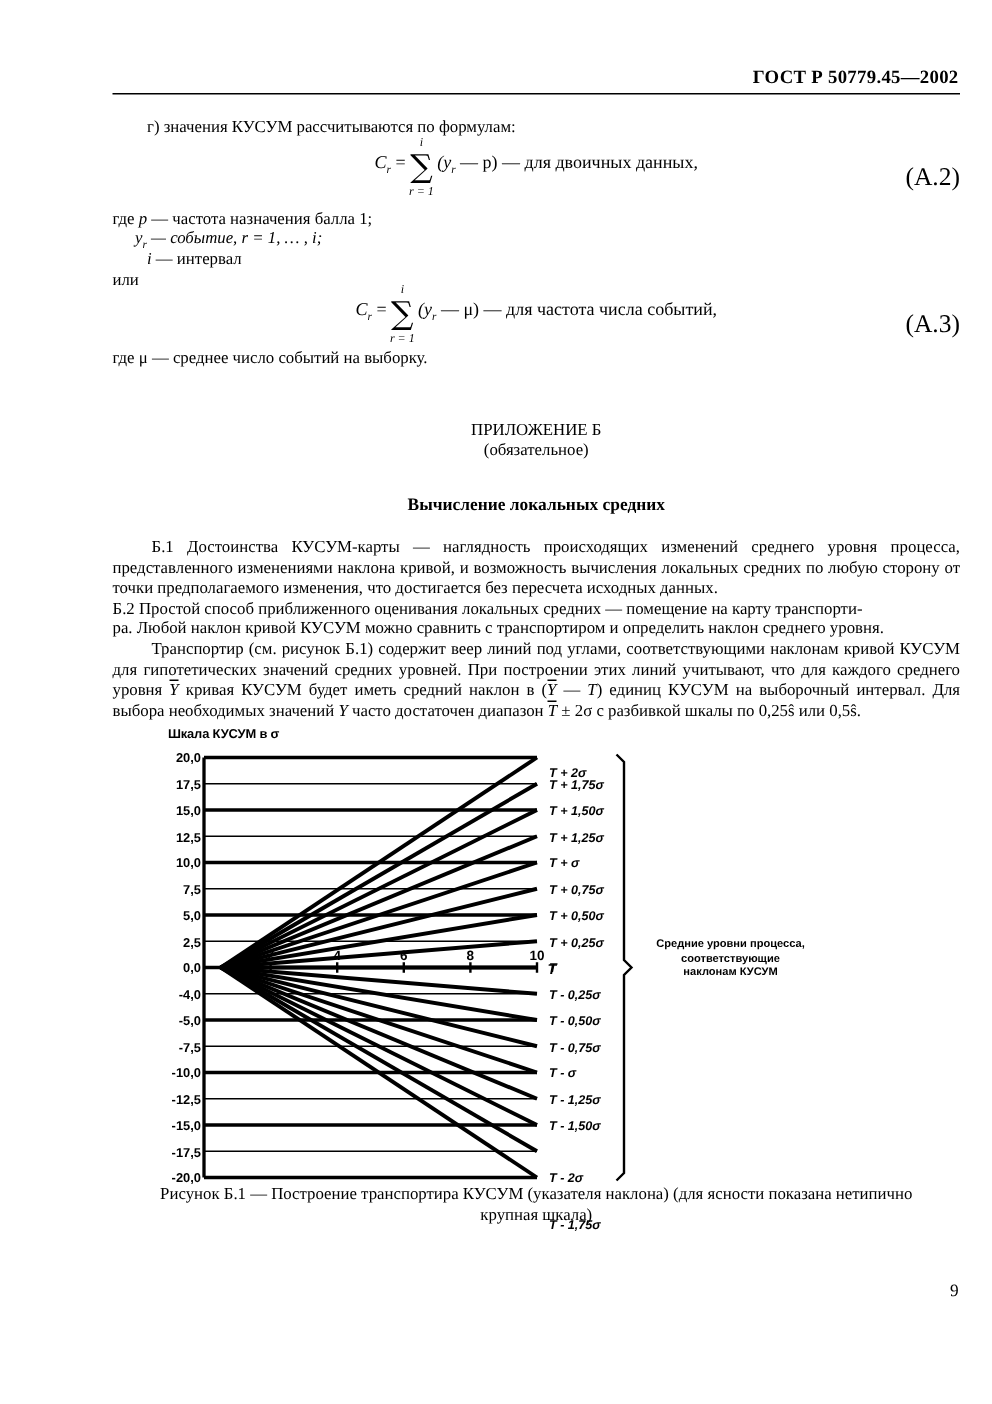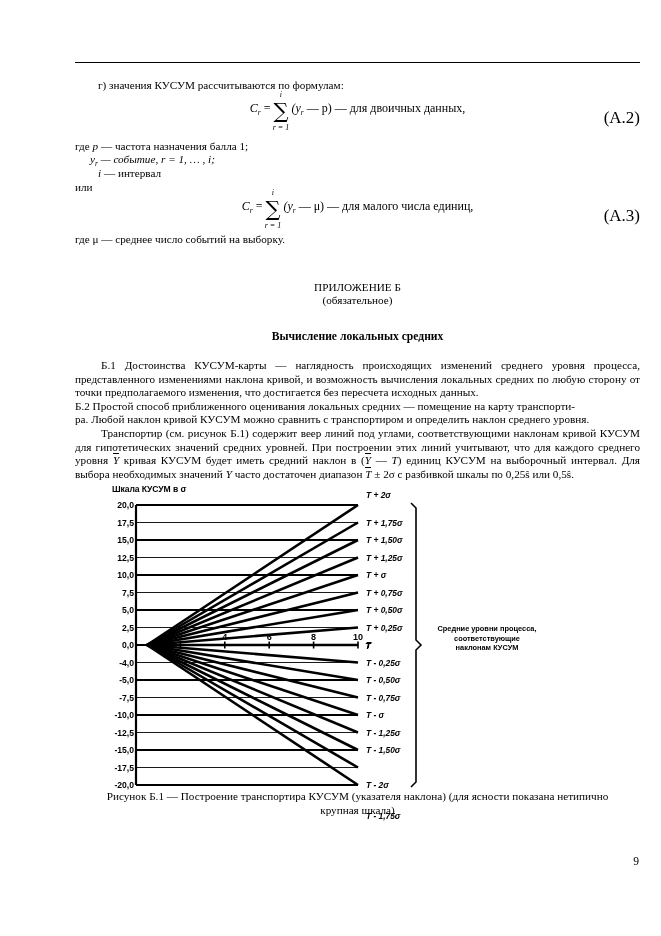--- a/index.html
+++ b/index.html
@@ -97,20 +97,23 @@
   .folio{
     position:absolute;right:22px;top:855px;
     font-size:11.5px;
   }
 </style>
 </head>
 <body>
 
 <div class="page">
 
+  <div class="header">
+    <span class="header-title">ГОСТ Р 50779.45—2002</span>
+  </div>
   <div class="header-rule"></div>
 
   <div class="tb" style="left:98px;top:79px;width:540px;">г)  значения КУСУМ рассчитываются по формулам:</div>
 
   <div class="formula-row" style="top:101px;height:34px;">
     <div class="formula-body">
       <span class="ital">C</span><sub class="sm">r</sub>
       <span>=</span>
       <span class="sum">∑<span class="lim-top">i</span><span class="lim-bot">r = 1</span></span>
       <span class="ital">(y</span><sub class="sm">r</sub><span> — p) — для двоичных данных,</span>
@@ -127,21 +130,21 @@
   <div class="tb" style="left:98px;top:167px;width:400px;">
     <span class="ital">i</span><span> — интервал</span>
   </div>
   <div class="tb" style="left:75px;top:181px;width:200px;">или</div>
 
   <div class="formula-row" style="top:199px;height:34px;">
     <div class="formula-body">
       <span class="ital">C</span><sub class="sm">r</sub>
       <span>=</span>
       <span class="sum">∑<span class="lim-top">i</span><span class="lim-bot">r = 1</span></span>
-      <span class="ital">(y</span><sub class="sm">r</sub><span> — μ) — для малого числа единиц,</span>
+      <span class="ital">(y</span><sub class="sm">r</sub><span> — μ) — для частота числа событий,</span>
     </div>
     <span class="eqno">(A.3)</span>
   </div>
 
   <div class="tb" style="left:75px;top:233px;width:450px;">где μ — среднее число событий на выборку.</div>
 
   <div class="tb ctr" style="left:75px;top:281px;width:565px;">ПРИЛОЖЕНИЕ Б</div>
   <div class="tb ctr" style="left:75px;top:294px;width:565px;">(обязательное)</div>
   <div class="tb ctr bold" style="left:75px;top:330px;width:565px;font-size:11.6px;">Вычисление локальных средних</div>
 
@@ -218,21 +221,21 @@
         <line x1="169.2" x2="169.2" y1="157.5" y2="164.5" stroke="#000" stroke-width="1.6"></line>
         <text x="169.2" y="156" text-anchor="middle" font-family="Liberation Sans, sans-serif" font-size="9" font-weight="bold" fill="#000">6</text>
         <line x1="213.6" x2="213.6" y1="157.5" y2="164.5" stroke="#000" stroke-width="1.6"></line>
         <text x="213.6" y="156" text-anchor="middle" font-family="Liberation Sans, sans-serif" font-size="9" font-weight="bold" fill="#000">8</text>
         <line x1="258" x2="258" y1="157.5" y2="164.5" stroke="#000" stroke-width="1.6"></line>
         <text x="258" y="156" text-anchor="middle" font-family="Liberation Sans, sans-serif" font-size="9" font-weight="bold" fill="#000">10</text>
         <text x="265" y="165" font-family="Liberation Sans, sans-serif" font-size="9.5" font-weight="bold" font-style="italic" fill="#000">T</text>
         <path d="M 311 19 L 316 24 L 316 156 L 321 161 L 316 166 L 316 298 L 311 303" fill="none" stroke="#000" stroke-width="1.6"></path>
       </svg>
     <div id="fan-label-layer">
-        <div class="fan-label" style="left: 266px; top: 11px;">T + 2σ</div>
+        <div class="fan-label" style="left: 266px; top: 31px;">T + 2σ</div>
         <div class="fan-label" style="left: 266px; top: 38.5px;">T + 1,75σ</div>
         <div class="fan-label" style="left: 266px; top: 56px;">T + 1,50σ</div>
         <div class="fan-label" style="left: 266px; top: 73.5px;">T + 1,25σ</div>
         <div class="fan-label" style="left: 266px; top: 91px;">T + σ</div>
         <div class="fan-label" style="left: 266px; top: 108.5px;">T + 0,75σ</div>
         <div class="fan-label" style="left: 266px; top: 126px;">T + 0,50σ</div>
         <div class="fan-label" style="left: 266px; top: 143.5px;">T + 0,25σ</div>
         <div class="fan-label" style="left: 266px; top: 161px;">T</div>
         <div class="fan-label" style="left: 266px; top: 178.5px;">T - 0,25σ</div>
         <div class="fan-label" style="left: 266px; top: 196px;">T - 0,50σ</div>

